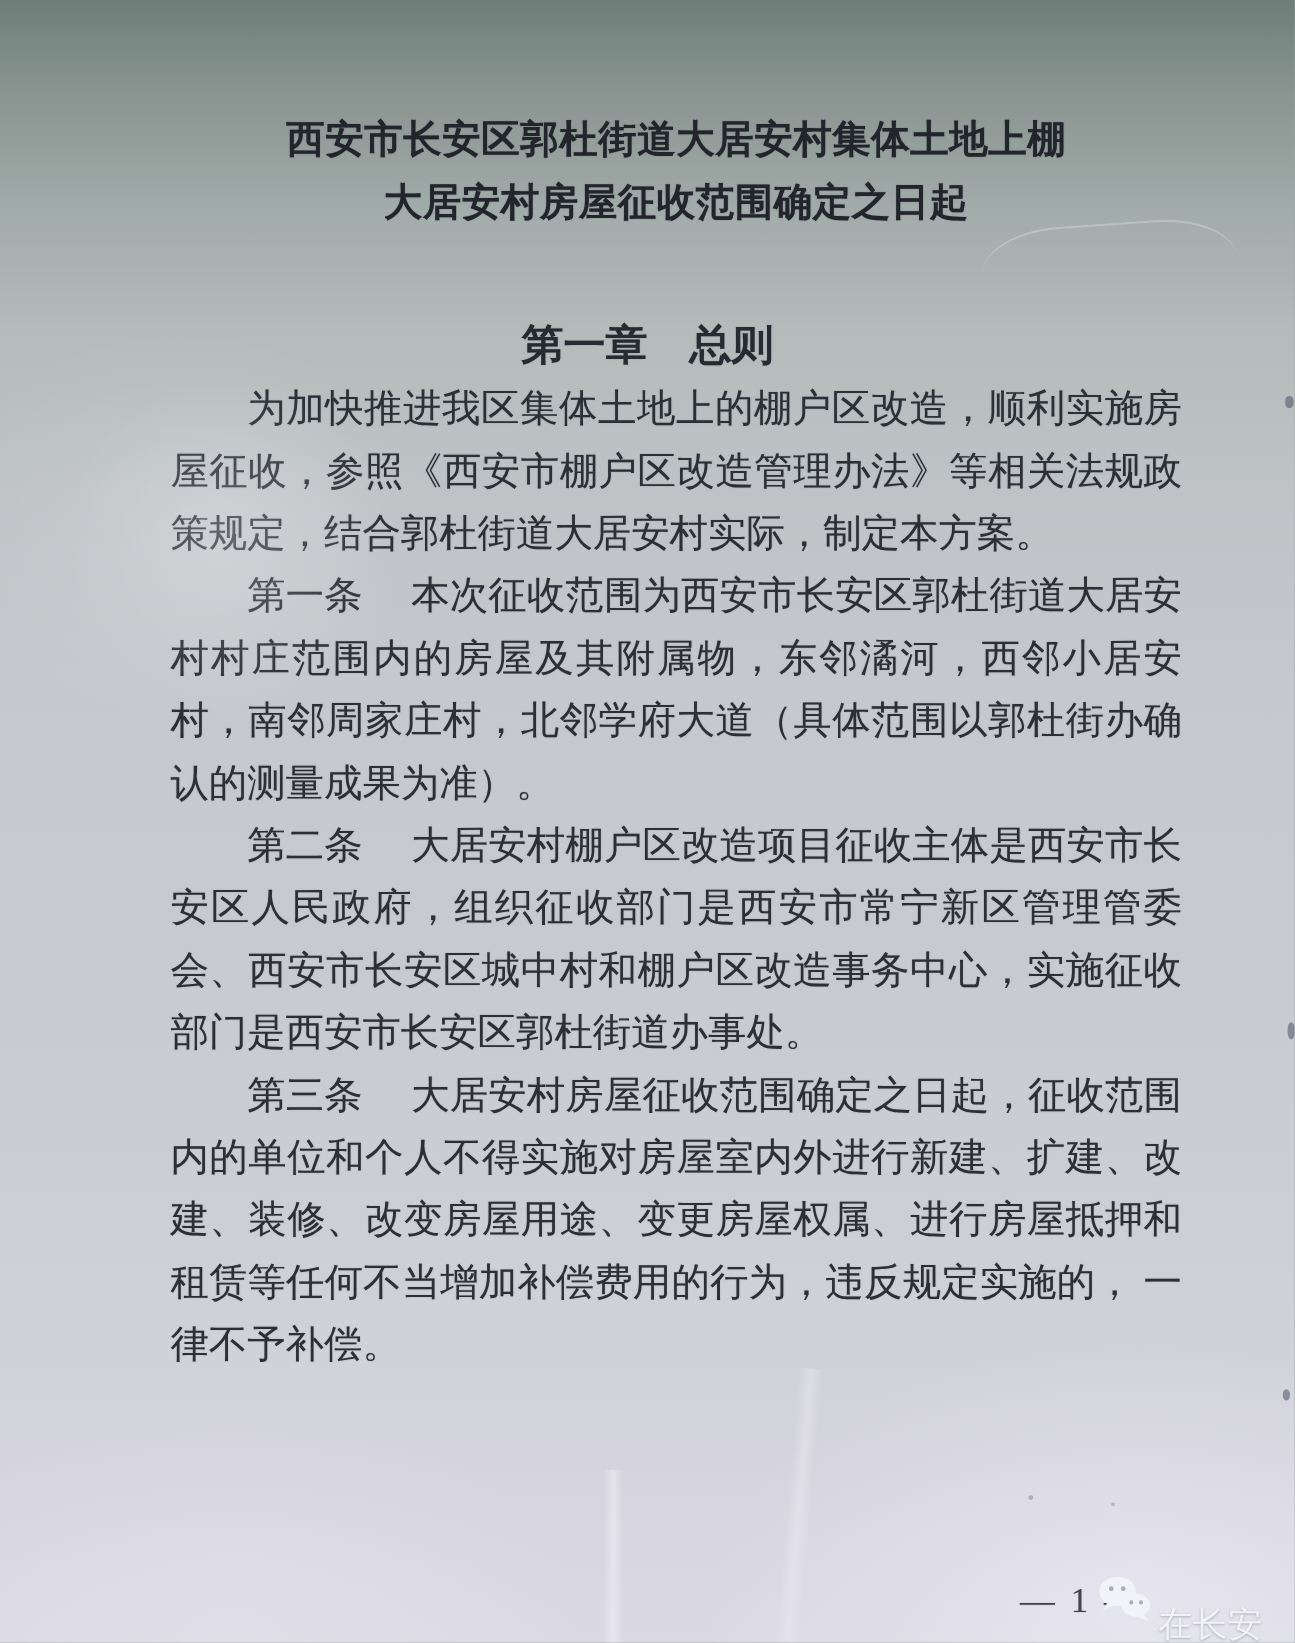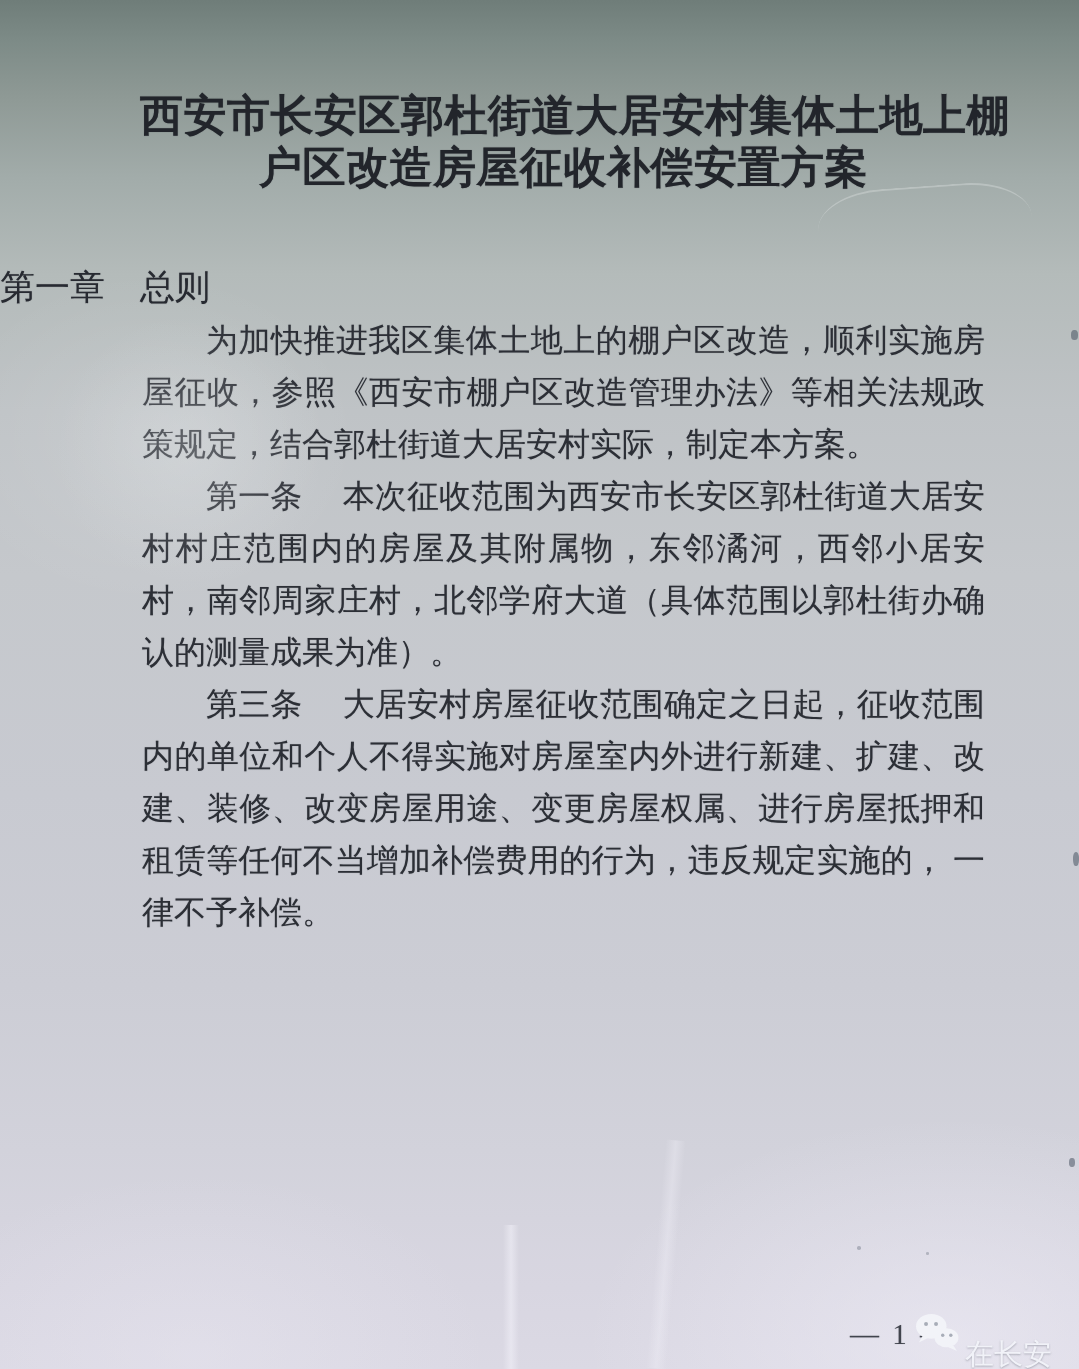--- a/index.html
+++ b/index.html
@@ -15,31 +15,31 @@
       linear-gradient(180deg,
         #6f7d79 0%, #7d8b87 3%, #8e9995 7%, #a2acaa 13%,
         #b4bbba 20%, #bfc3c6 30%, #c5c8cc 42%, #c8cad1 58%,
         #cccdd5 72%, #d2d2db 84%, #d8d6e1 94%, #dbd9e4 100%);
   }
   .title-block{
     padding-top:90px;
     margin:0 92px 0 140px;
     text-align:center;
     font-weight:bold;
-    font-size:43px;
+    font-size:32px;
     line-height:52px;
     letter-spacing:0.5px;
     color:#22252b;
     text-shadow:0 0 1px rgba(34,37,43,0.45);
     white-space:nowrap;
   }
   .chapter{
     margin-top:72px;
-    text-align:left;
-    font-weight:normal;
+    text-align:center;
+    font-weight:bold;
     font-size:35px;
     line-height:44px;
     color:#272a31;
     text-shadow:0 0 1px rgba(39,42,49,0.4);
   }
   .body-text{
     margin:4px 94px 0 142px;
     font-size:32px;
     line-height:52px;
     color:#2c2f36;
@@ -101,28 +101,29 @@
   <div class="crease crease-v1"></div>
   <div class="crease crease-v2"></div>
   <div class="speck speck-1"></div>
   <div class="speck speck-2"></div>
   <div class="speck speck-3"></div>
   <div class="speck speck-4"></div>
   <div class="speck speck-5"></div>
 
   <div class="title-block">
     <div>西安市长安区郭杜街道大居安村集体土地上棚</div>
-    <div>户区改造房屋征收补偿安置方案</div>
+    <div>大居安村房屋征收范围确定之日起</div>
   </div>
 
   <div class="chapter">第一章　总则</div>
 
   <div class="body-text">
     <p>为加快推进我区集体土地上的棚户区改造，顺利实施房屋征收，参照《西安市棚户区改造管理办法》等相关法规政策规定，结合郭杜街道大居安村实际，制定本方案。</p>
     <p>第一条　 本次征收范围为西安市长安区郭杜街道大居安村村庄范围内的房屋及其附属物，东邻潏河，西邻小居安村，南邻周家庄村，北邻学府大道（具体范围以郭杜街办确认的测量成果为准）。</p>
+    <p>第二条　 大居安村棚户区改造项目征收主体是西安市长安区人民政府，组织征收部门是西安市常宁新区管理管委会、西安市长安区城中村和棚户区改造事务中心，实施征收部门是西安市长安区郭杜街道办事处。</p>
     <p>第三条　 大居安村房屋征收范围确定之日起，征收范围内的单位和个人不得实施对房屋室内外进行新建、扩建、改建、装修、改变房屋用途、变更房屋权属、进行房屋抵押和租赁等任何不当增加补偿费用的行为，违反规定实施的， 一律不予补偿。</p>
   </div>
 
   <div class="page-number">— 1 —</div>
 
   <div class="watermark">
     <span>
       <svg width="46" height="40" viewBox="0 0 48 42" aria-hidden="true">
         <ellipse cx="18" cy="15" rx="16" ry="13" fill="#f2f3f8"></ellipse>
         <path d="M9 25 L5 32 L15 27 Z" fill="#f2f3f8"></path>

